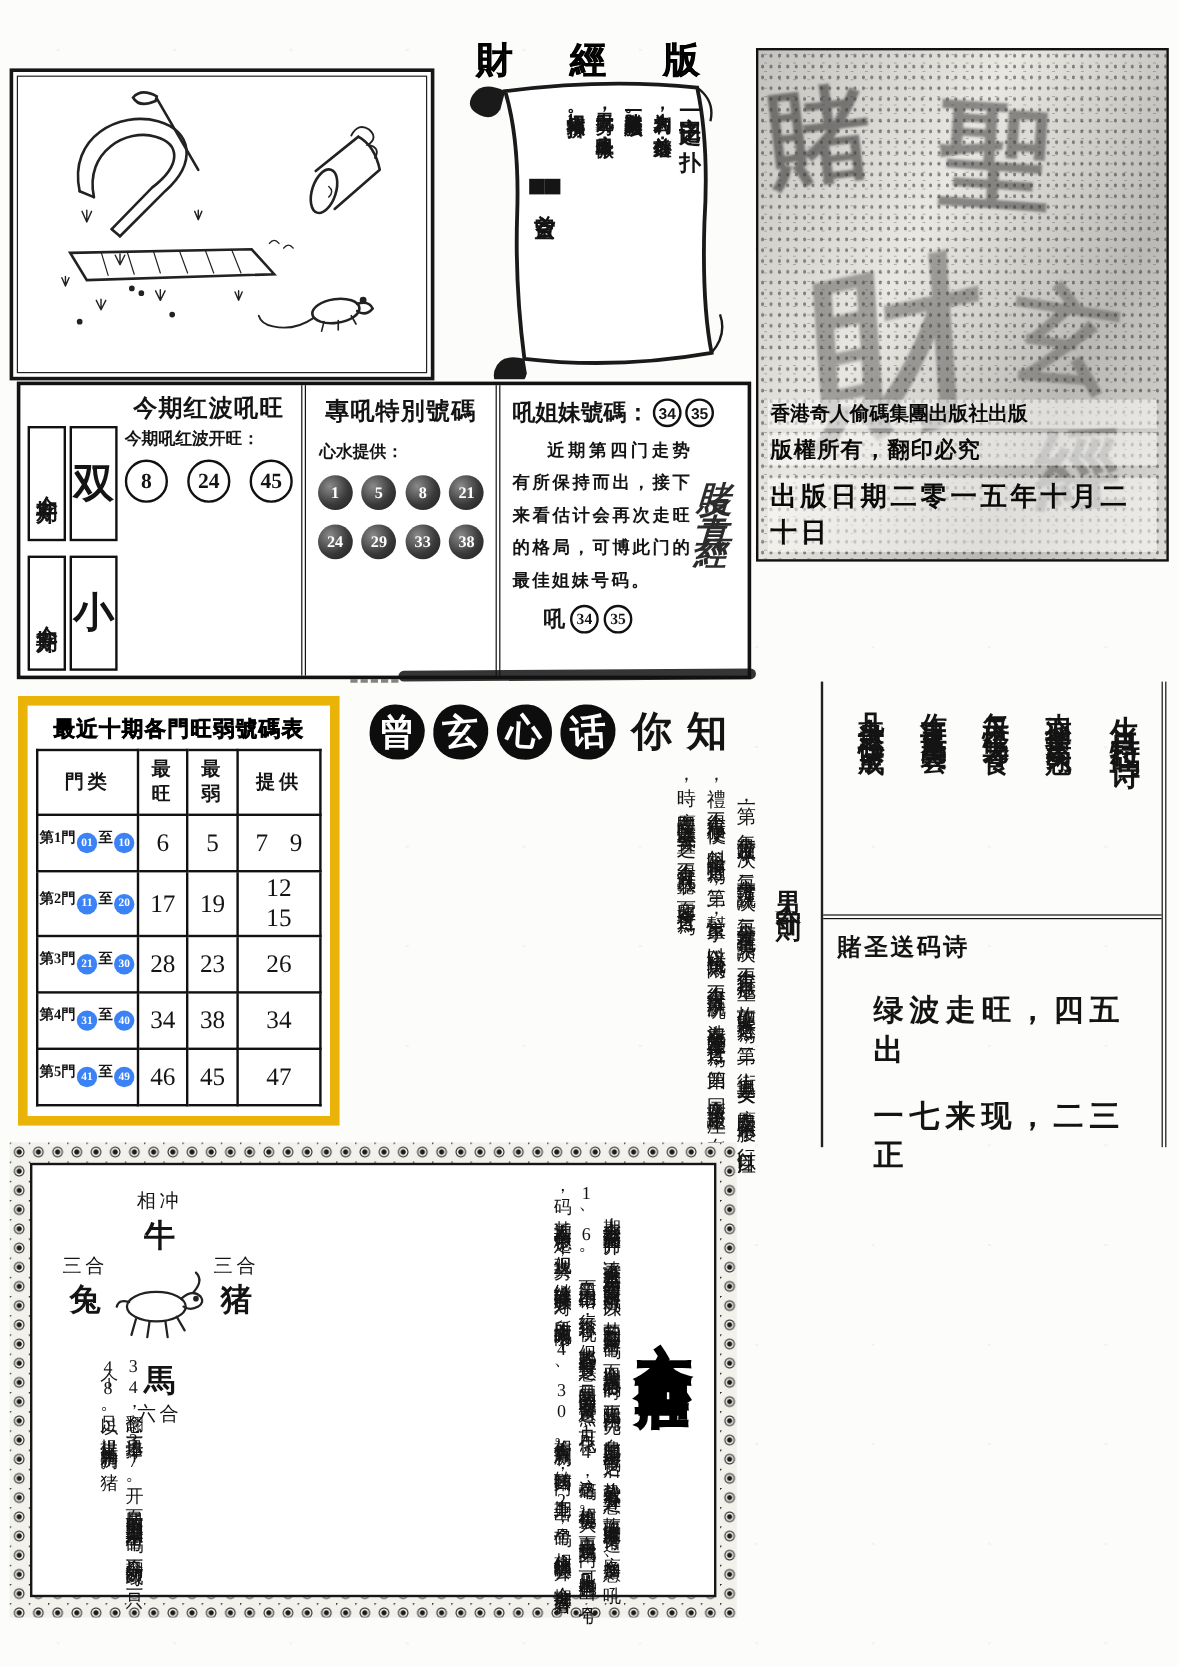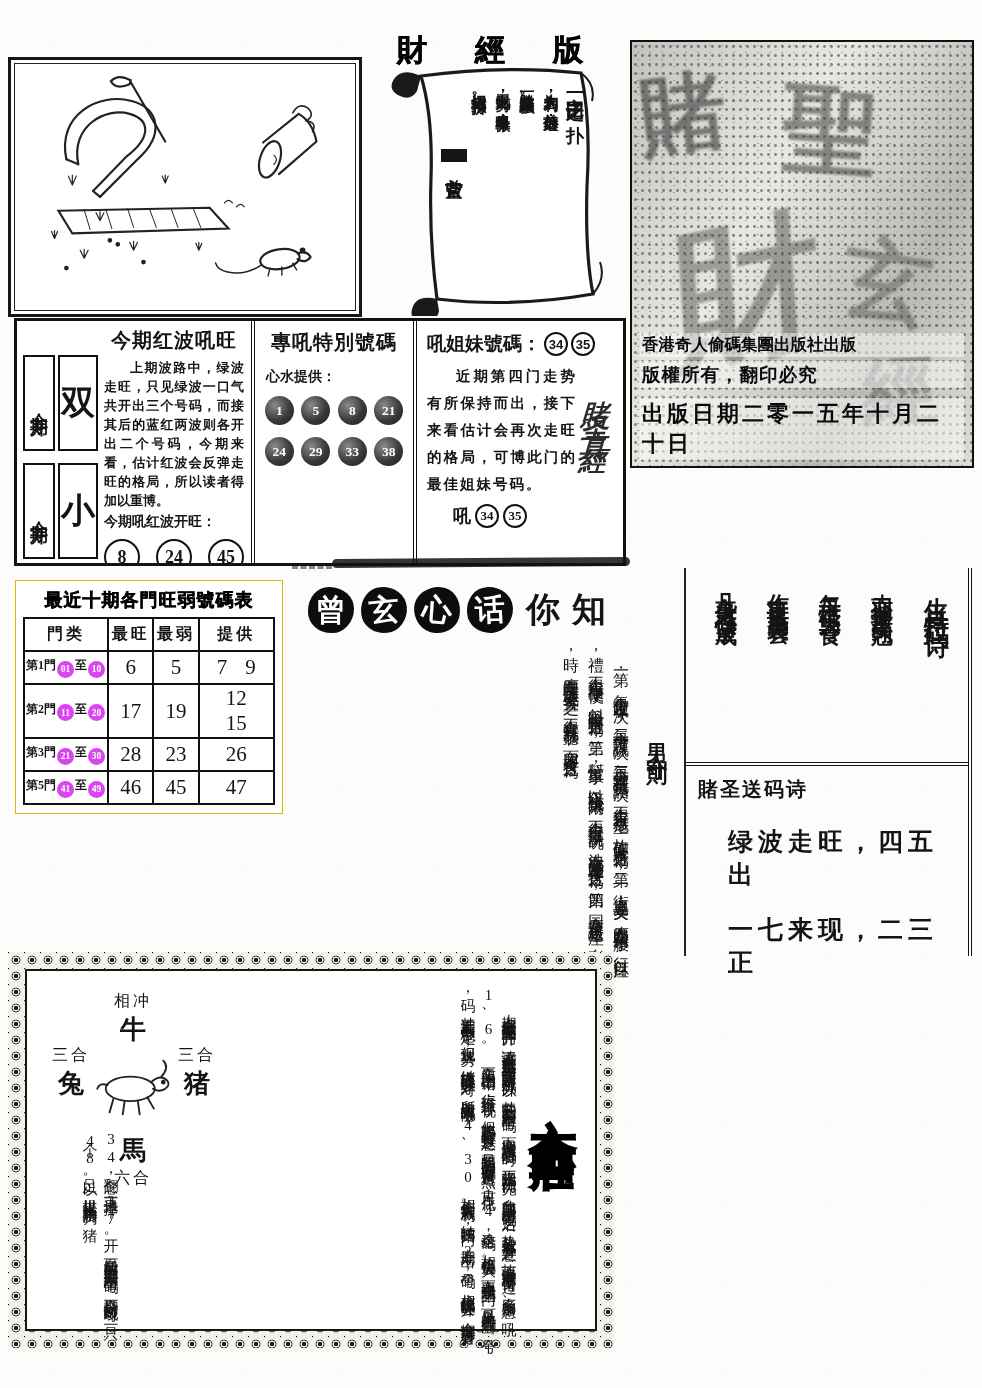--- a/index.html
+++ b/index.html
@@ -88,29 +88,29 @@
   .sisters-header{font-size:19px;font-weight:900;display:flex;align-items:center;gap:3px;font-family:"Liberation Sans",sans-serif;}
   .ball-sm{width:24px;height:24px;border-width:2px;font-size:13px;}
   .panel-c .panel-body{font-size:14.5px;line-height:27px;letter-spacing:2px;margin-top:6px;width:150px;text-indent:2em;}
   .sisters-cta{display:flex;align-items:center;gap:4px;margin:6px 0 0 26px;font-size:18px;font-weight:900;}
   .calligraphy-note{
     position:absolute;right:10px;top:58px;writing-mode:vertical-rl;text-orientation:upright;
     font-size:27px;font-weight:bold;letter-spacing:16px;color:#1b1b1b;opacity:.92;
     transform:rotate(3deg) skewY(-3deg);font-style:italic;
   }
   
-  .history-box{position:absolute;left:15px;top:580px;width:268px;border:1px solid #eab308;background:#fff;padding:5px 7px 8px;}
+  .history-box{position:absolute;left:15px;top:580px;width:268px;border:8px solid #eab308;background:#fff;padding:5px 7px 8px;}
   .history-title{font-size:18px;font-weight:900;text-align:center;letter-spacing:1px;
     font-family:"Liberation Sans",sans-serif;-webkit-text-stroke:.5px #000;margin:2px 0 5px;}
   .history-box table{width:100%;border-collapse:collapse;border-radius:20px;}
   .history-box th,.history-box td{border:2px solid #111;}
   .history-box th{font-size:16px;font-weight:900;padding:5px 2px;letter-spacing:3px;}
   .gate-cell{font-size:12px;font-weight:bold;white-space:nowrap;padding:2px 1px;text-align:center;}
-  .range-ball{display:inline-flex;width:17px;height:17px;border-radius:50%;background:#d946ef;color:#fff;
-    font-size:9.5px;align-items:center;justify-content:center;margin:0 1px;vertical-align:-3px;}
+  .range-ball{display:inline-flex;width:17px;height:17px;border-radius:50%;background:#3b82f6;color:#fff;
+    font-size:9.5px;align-items:center;justify-content:center;margin:12px 1px;vertical-align:-3px;}
   .val-cell{font-size:21px;text-align:center;height:33px;width:52px;}
   .offer-cell{width:86px;}
   .offer-num{display:inline-block;margin:0 9px;}
   
   .smudge{position:absolute;left:332px;top:558px;width:298px;height:9px;background:#121212;border-radius:5px;
     transform:rotate(-.4deg);opacity:.85;}
   .dash-mark{position:absolute;left:292px;top:566px;width:40px;border-top:3px dashed #333;opacity:.6;}
   .zengxuan{position:absolute;left:288px;top:572px;width:350px;height:388px;}
   .zx-title{display:flex;align-items:center;justify-content:center;gap:7px;margin-top:10px;height:56px;}
   .title-blob{width:46px;height:46px;background:#0d0d0d;color:#fff;display:inline-flex;align-items:center;justify-content:center;
@@ -253,21 +253,20 @@
         <div class="open-label" data-name="open-label">今期开</div>
         <div class="open-value" data-name="open-value-parity">双</div>
       </div>
       <div class="open-unit" data-name="open-unit">
         <div class="open-label" data-name="open-label">今期开</div>
         <div class="open-value" data-name="open-value-size">小</div>
       </div>
     </div>
     <div class="panel-content" data-name="red-wave-content">
       <div class="panel-title" data-name="red-wave-title">今期红波吼旺</div>
-      <div class="panel-body" data-name="red-wave-body">上期波路中，绿波走旺，只见绿波一口气共开出三个号码，而接其后的蓝红两波则各开出二个号码，今期来看，估计红波会反弹走旺的格局，所以读者得加以重博。</div>
       <div class="panel-cta" data-name="red-wave-cta">今期吼红波开旺：</div>
       <div class="ball-row" data-name="red-wave-numbers">
           <span class="ball-outline" data-name="number-ball">8</span>
           <span class="ball-outline" data-name="number-ball">24</span>
           <span class="ball-outline" data-name="number-ball">45</span>
         </div>
     </div>
   </div>
 
   <div class="panel panel-b" data-name="special-panel">
@@ -321,20 +320,26 @@
           <td class="gate-cell" data-name="gate-cell"><span class="gate-text" data-name="gate-label">第2門</span><span class="range-ball" data-name="range-ball">11</span><span class="gate-text" data-name="range-separator">至</span><span class="range-ball" data-name="range-ball">20</span></td>
           <td class="val-cell" data-name="hot-value">17</td>
           <td class="val-cell" data-name="weak-value">19</td>
           <td class="val-cell offer-cell" data-name="offer-cell"><span class="offer-num" data-name="offer-number">12</span><span class="offer-num" data-name="offer-number">15</span></td>
         </tr>
         <tr data-name="table-row">
           <td class="gate-cell" data-name="gate-cell"><span class="gate-text" data-name="gate-label">第3門</span><span class="range-ball" data-name="range-ball">21</span><span class="gate-text" data-name="range-separator">至</span><span class="range-ball" data-name="range-ball">30</span></td>
           <td class="val-cell" data-name="hot-value">28</td>
           <td class="val-cell" data-name="weak-value">23</td>
           <td class="val-cell offer-cell" data-name="offer-cell"><span class="offer-num" data-name="offer-number">26</span></td>
+        </tr>
+        <tr data-name="table-row">
+          <td class="gate-cell" data-name="gate-cell"><span class="gate-text" data-name="gate-label">第4門</span><span class="range-ball" data-name="range-ball">31</span><span class="gate-text" data-name="range-separator">至</span><span class="range-ball" data-name="range-ball">40</span></td>
+          <td class="val-cell" data-name="hot-value">34</td>
+          <td class="val-cell" data-name="weak-value">38</td>
+          <td class="val-cell offer-cell" data-name="offer-cell"><span class="offer-num" data-name="offer-number">34</span></td>
         </tr>
         <tr data-name="table-row">
           <td class="gate-cell" data-name="gate-cell"><span class="gate-text" data-name="gate-label">第5門</span><span class="range-ball" data-name="range-ball">41</span><span class="gate-text" data-name="range-separator">至</span><span class="range-ball" data-name="range-ball">49</span></td>
           <td class="val-cell" data-name="hot-value">46</td>
           <td class="val-cell" data-name="weak-value">45</td>
           <td class="val-cell offer-cell" data-name="offer-cell"><span class="offer-num" data-name="offer-number">47</span></td>
         </tr>
       </tbody>
   </table>
 </div>

